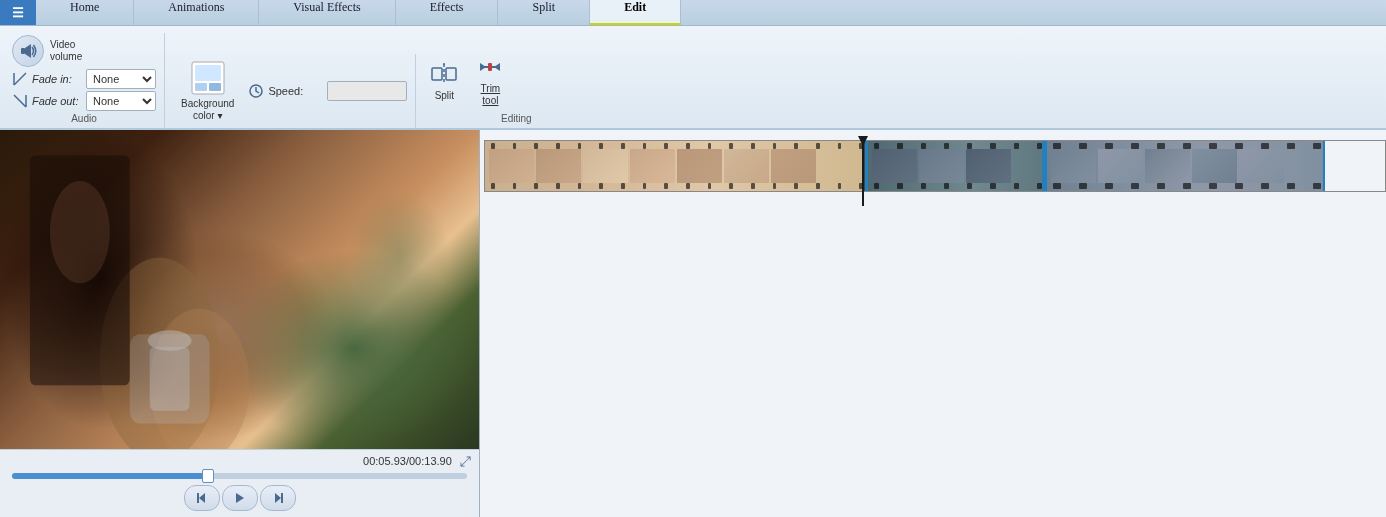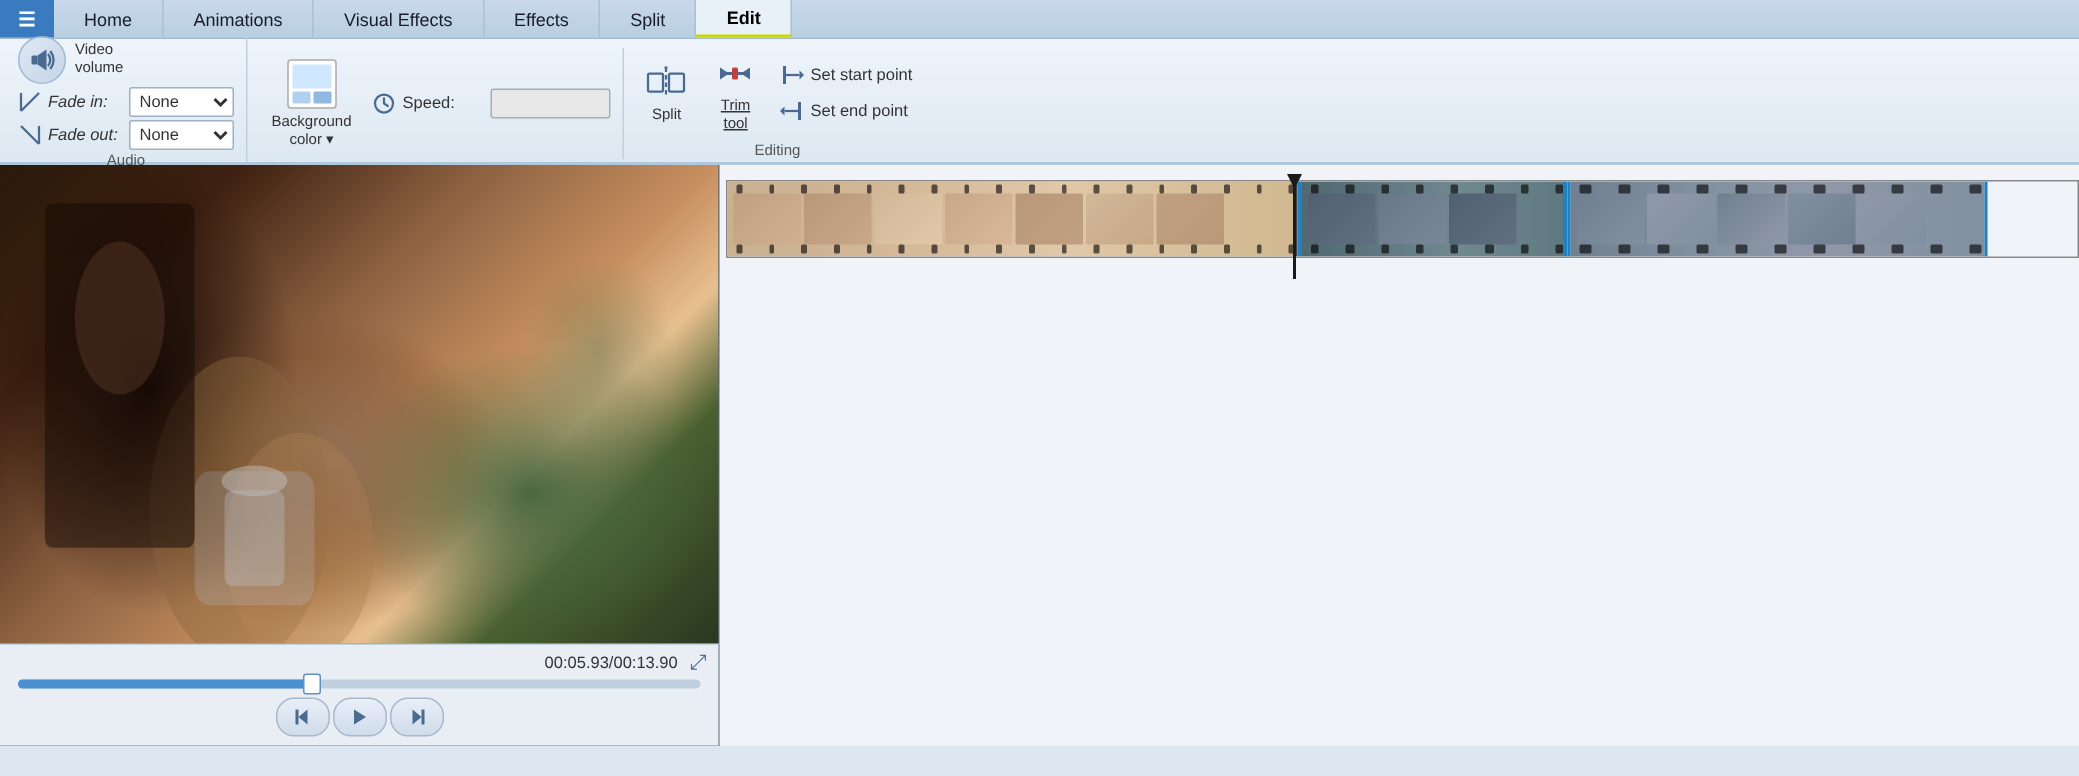--- a/index.html
+++ b/index.html
@@ -1,25 +1,25 @@
 <!DOCTYPE html>
 <html><head>
   <meta charset="utf-8">
   <style>
     * { margin: 0; padding: 0; box-sizing: border-box; }
     body { width: 1386px; height: 517px; overflow: hidden; font-family: 'Segoe UI', Tahoma, sans-serif; font-size: 11px; background: #dce6f0; user-select: none; }
 
     
     .tab-bar { display: flex; align-items: stretch; background: linear-gradient(to bottom, #c8d8ea, #b8cfe0); height: 26px; border-bottom: 1px solid #a0b8cc; }
     .tab-menu-btn { display: flex; align-items: center; justify-content: center; width: 36px; background: #3a7abf; color: white; font-size: 13px; font-weight: bold; cursor: pointer; }
-    .tab { display: flex; align-items: center; padding: 0 20px; cursor: pointer; font-size: 12px; color: #1a1a2e; border-right: 1px solid #a8c0d4; }
+    .tab { display: flex; padding: 0 34px; cursor: pointer; font-size: 12px; color: #1a1a2e; border-right: 1px solid #a8c0d4; font-family: Liberation Serif, serif; }
     .tab.active { background: #e8f0f8; border-bottom: 2px solid #c8d800; color: #000; font-weight: 600; }
 
     
-    .ribbon { display: flex; align-items: center; background: linear-gradient(to bottom, #eef4fa, #dde8f2); height: 84px; border-bottom: 2px solid #b0c8dc; padding: 4px 4px 0 4px; gap: 0; }
+    .ribbon { display: flex; align-items: flex-end; background: linear-gradient(to bottom, #eef4fa, #dde8f2); height: 104px; border-bottom: 2px solid #b0c8dc; padding: 4px 4px 0 4px; gap: 0; }
 
     .ribbon-group { display: flex; flex-direction: column; border-right: 1px solid #c0d0e0; padding: 2px 8px 2px 8px; position: relative; min-width: 60px; }
     .ribbon-group-label { font-size: 10px; color: #555; text-align: center; margin-top: auto; padding-top: 2px; padding-bottom: 2px; }
     .ribbon-controls { display: flex; flex: 1; align-items: center; gap: 4px; }
 
     
     .audio-group .ribbon-controls { flex-direction: column; align-items: flex-start; justify-content: center; gap: 2px; }
     .audio-row { display: flex; align-items: center; gap: 4px; }
     .audio-label { font-size: 11px; color: #333; min-width: 50px; font-style: italic; }
 
@@ -195,38 +195,20 @@
       <div class="edit-btn-group">
         <svg width="28" height="28" viewBox="0 0 28 28">
           <line x1="4" y1="14" x2="24" y2="14" stroke="#4a6a90" stroke-width="2"></line>
           <polygon points="4,10 4,18 10,14" fill="#4a6a90"></polygon>
           <polygon points="24,10 24,18 18,14" fill="#4a6a90"></polygon>
           <rect x="12" y="10" width="4" height="8" rx="1" fill="#c04040"></rect>
         </svg>
         <span style="font-size:10px; color:#333; text-align:center; line-height:1.2;text-decoration:underline;">Trim<br>tool</span>
       </div>
 
-      <div class="set-point-row">
-        <div class="set-point-btn">
-          <svg width="16" height="16" viewBox="0 0 16 16">
-            <line x1="3" y1="2" x2="3" y2="14" stroke="#4a6a90" stroke-width="2"></line>
-            <line x1="3" y1="8" x2="13" y2="8" stroke="#4a6a90" stroke-width="1.5"></line>
-            <polygon points="13,5 13,11 16,8" fill="#4a6a90"></polygon>
-          </svg>
-          <span>Set start point</span>
-        </div>
-        <div class="set-point-btn">
-          <svg width="16" height="16" viewBox="0 0 16 16">
-            <line x1="13" y1="2" x2="13" y2="14" stroke="#4a6a90" stroke-width="2"></line>
-            <line x1="3" y1="8" x2="13" y2="8" stroke="#4a6a90" stroke-width="1.5"></line>
-            <polygon points="3,5 3,11 0,8" fill="#4a6a90"></polygon>
-          </svg>
-          <span>Set end point</span>
-        </div>
-      </div>
     </div>
     <div class="ribbon-group-label">Editing</div>
   </div>
 
 </div>
 
 <div class="main-area">
 
   <div class="video-preview">
     <div class="video-frame">
@@ -242,21 +224,21 @@
           <ellipse cx="200" cy="200" rx="50" ry="60" fill="#b08050" opacity="0.5"></ellipse>
           <rect x="130" y="160" width="80" height="70" rx="10" fill="rgba(180,200,220,0.3)"></rect>
           <rect x="150" y="170" width="40" height="50" rx="5" fill="rgba(200,220,240,0.4)"></rect>
           <ellipse cx="170" cy="165" rx="22" ry="8" fill="rgba(220,230,240,0.5)"></ellipse>
           <rect x="30" y="20" width="100" height="180" rx="5" fill="rgba(20,10,5,0.7)"></rect>
           <ellipse cx="80" cy="80" rx="30" ry="40" fill="#4a3020" opacity="0.8"></ellipse>
         </svg>
       </div>
     </div>
     <div class="video-controls-bar">
-      <div style="display:flex; align-items:center; justify-content:flex-end; padding: 1px 4px;">
+      <div style="display:flex; justify-content:flex-end; padding: 1px 4px;">
         <span class="time-display">
           <span>00:05.93</span>/<span>00:13.90</span>
         </span>
         <span style="cursor:pointer; font-size:14px; color:#4a6a90;">⤢</span>
       </div>
       <div class="progress-bar-container">
         <div class="progress-bar">
           <div class="progress-fill"></div>
           <div class="progress-thumb"></div>
         </div>

